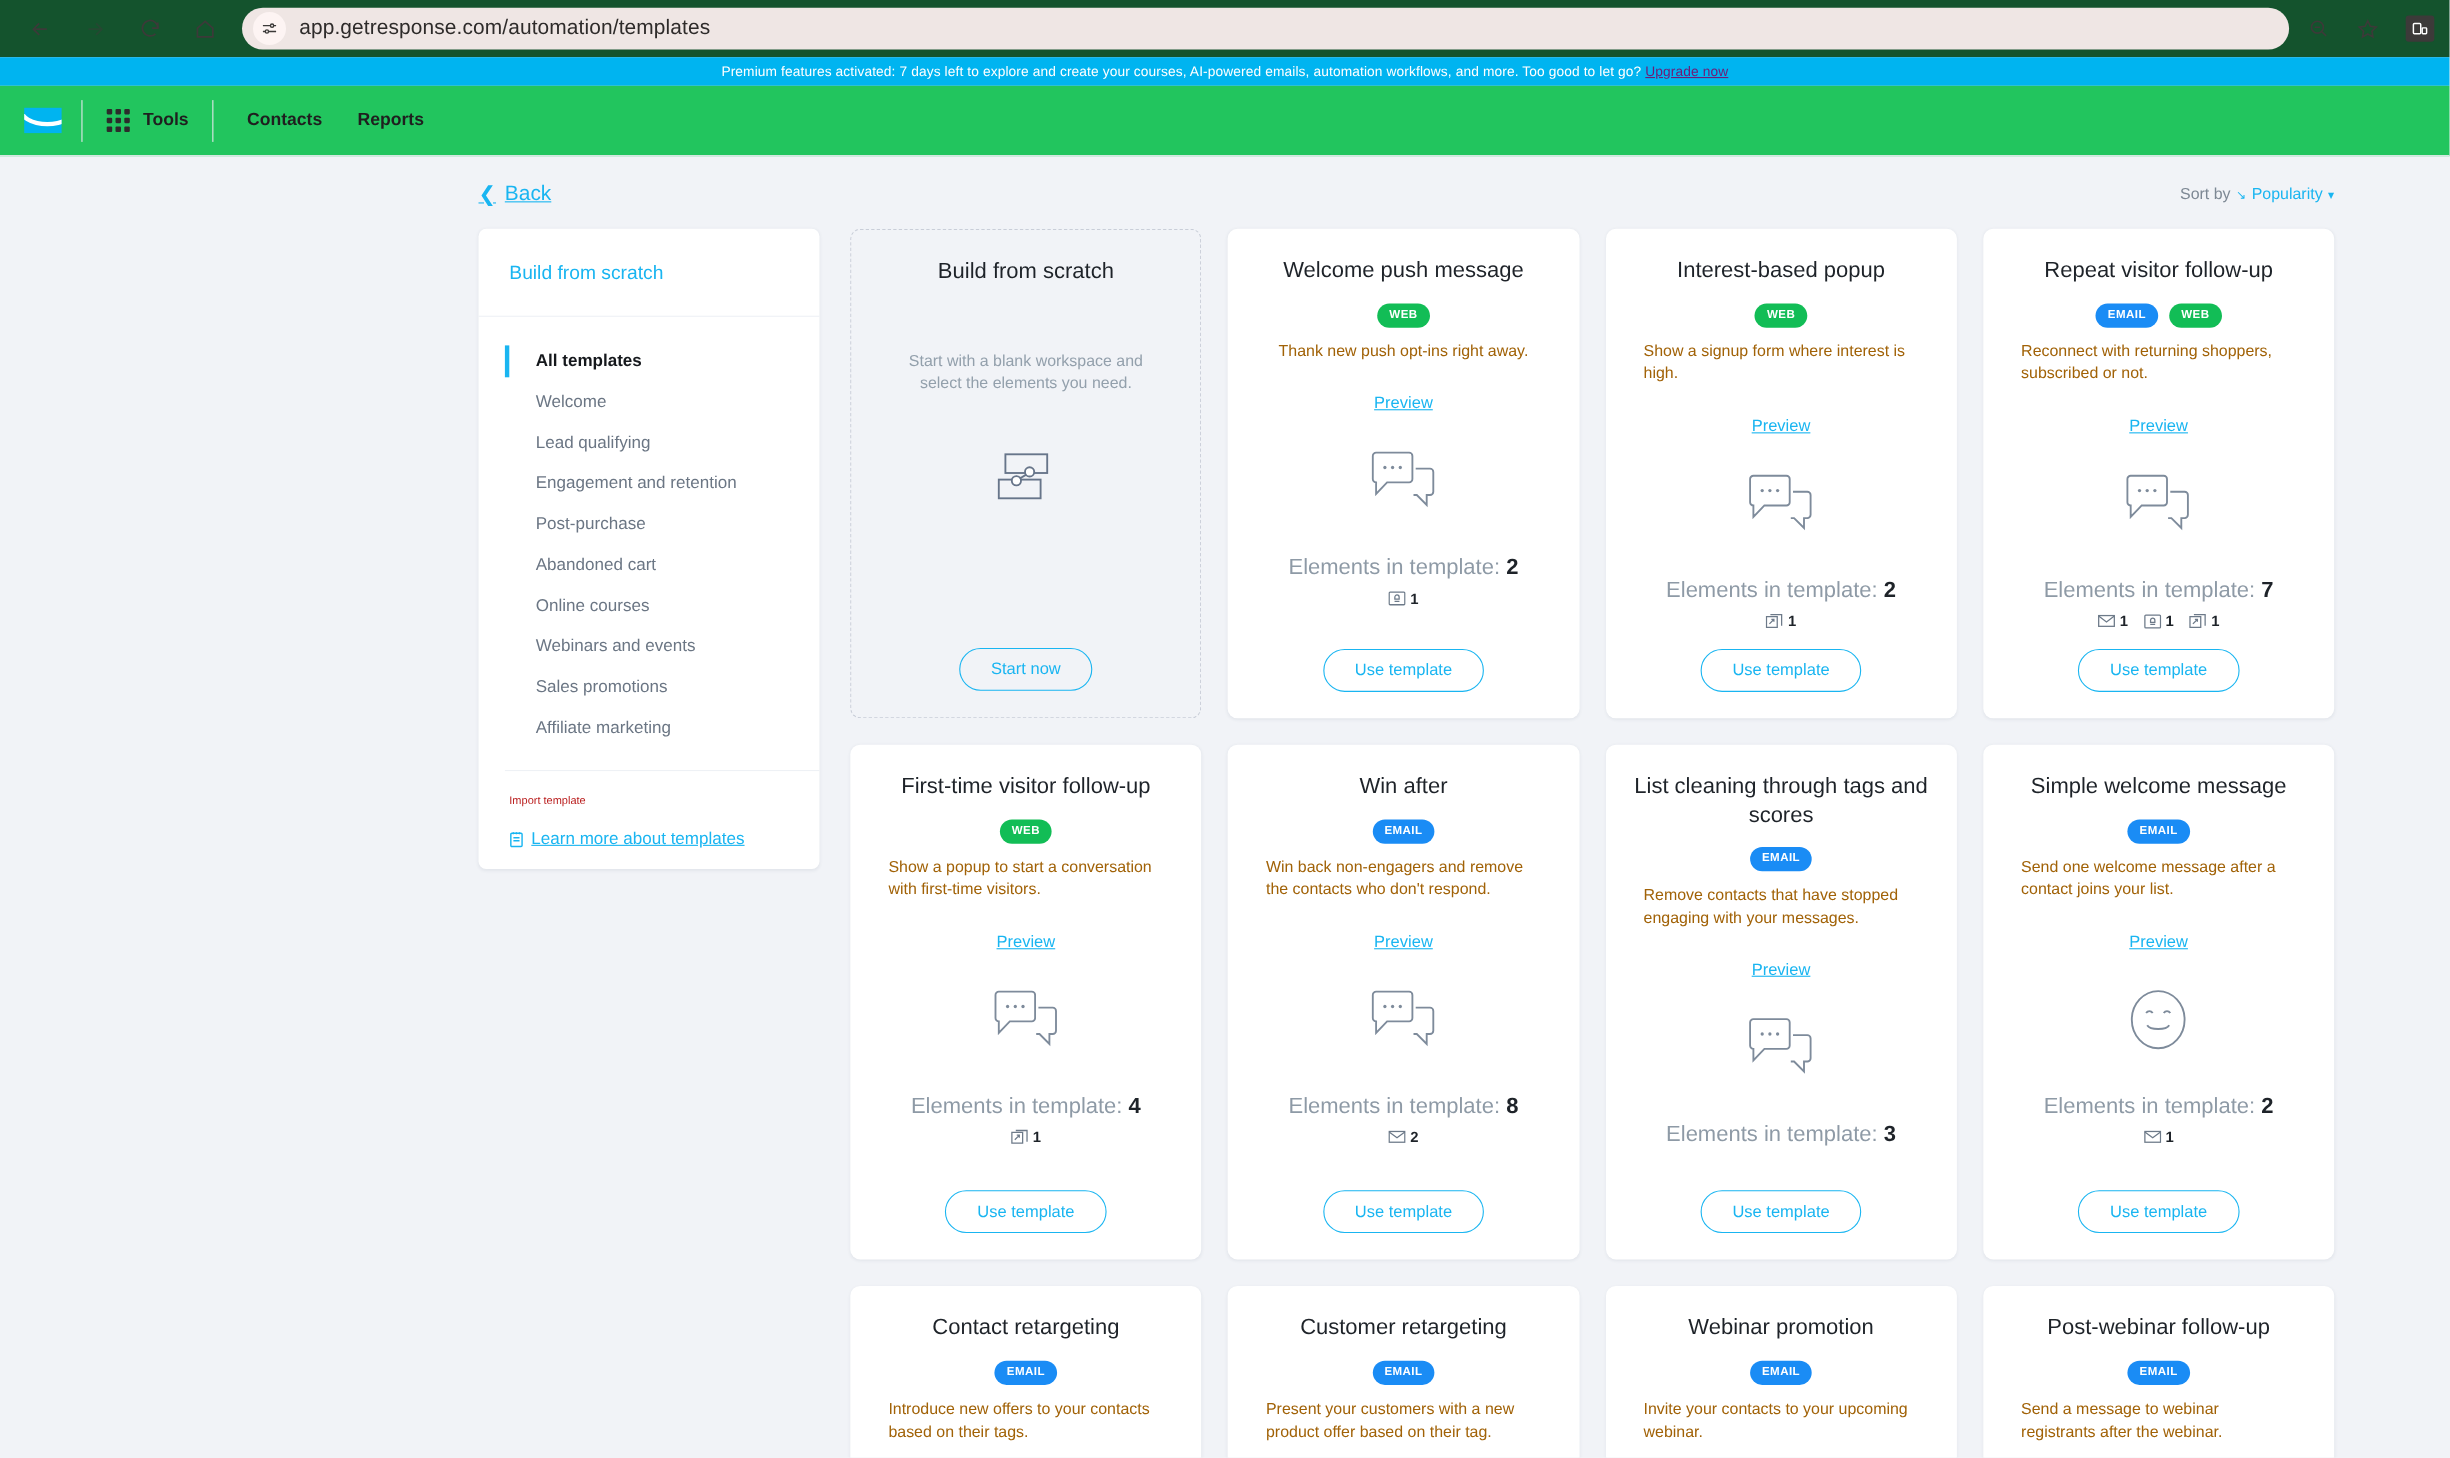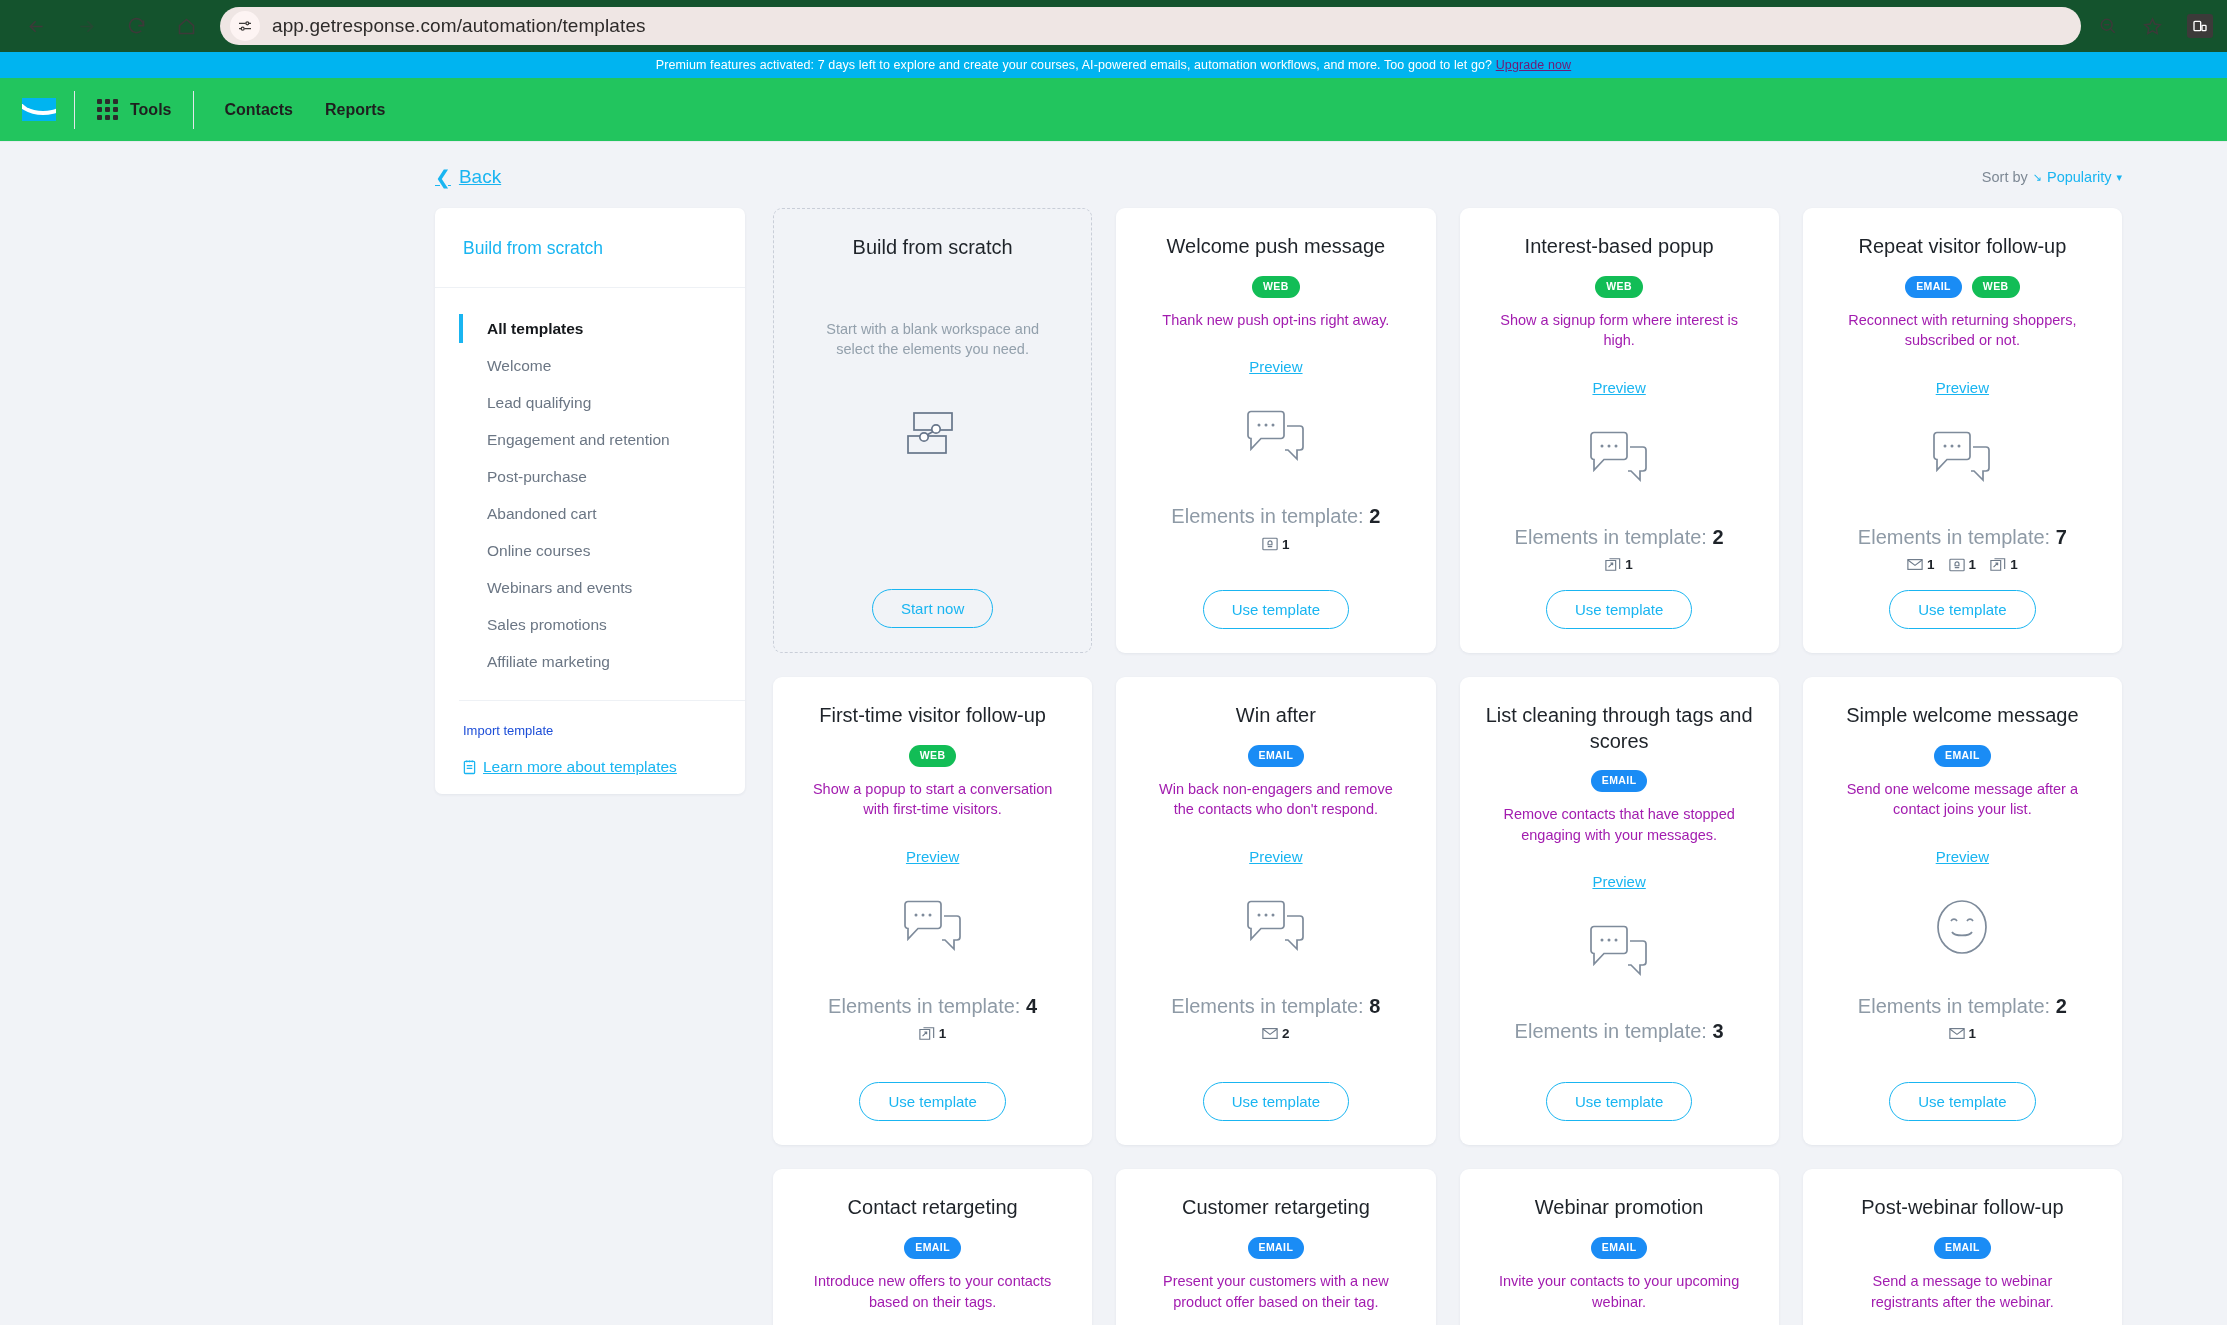--- a/index.html
+++ b/index.html
@@ -112,21 +112,21 @@
   .sb-item {
     position: relative; padding: 9.5px 28px; font-size: 15.5px;
     color: #6b7684;
   }
   .sb-item.active { color: #15181c; font-weight: bold; }
   .sb-item.active::before {
     content:''; position:absolute; left: 0; top: 4px; bottom: 4px;
     width: 4px; background: #19b5f1;
   }
   .sb-foot { padding: 22px 28px 12px 28px; display: flex; flex-direction: column; gap: 20px; }
-  .sb-import { font-size: 13px; color: #1d4ed8; }
+  .sb-import { font-size: 10px; color: #b91c1c; }
   .sb-learn { font-size: 15.5px; color: #19b5f1; display: flex; align-items: center; gap: 7px; }
   .doc-icon { width: 13px; height: 16px; flex:none; }
 
   
   .grid {
     flex: 1; display: grid;
     grid-template-columns: repeat(4, 1fr);
     gap: 24px;
   }
   .card {
@@ -145,21 +145,21 @@
     line-height: 1.28; margin-bottom: 16px;
   }
   .badges { display: flex; gap: 10px; justify-content: center; margin-bottom: 12px; min-height: 22px; }
   .badge {
     font-size: 10.5px; font-weight: bold; color: #fff;
     padding: 4px 11px 5px; border-radius: 11px; letter-spacing: .4px;
   }
   .badge.web { background: #12bd56; }
   .badge.email { background: #1a8cf5; }
   .card-desc {
-    font-size: 14.5px; color: #a21caf; text-align: center;
+    font-size: 14.5px; color: #a16207; 
     line-height: 1.42; max-width: 250px;
   }
   .preview-link { font-size: 15px; color: #19b5f1; margin-top: 28px; }
   .card-art { height: 96px; display: flex; align-items: center; justify-content: center; margin-top: 14px; }
   .elements-line { font-size: 20px; color: #8e9aa6; margin-top: 20px; }
   .elements-line b { color: #1e2329; font-weight: bold; }
   .icon-row {
     display: flex; gap: 14px; align-items: center; justify-content: center;
     margin-top: 7px; min-height: 18px;
   }

